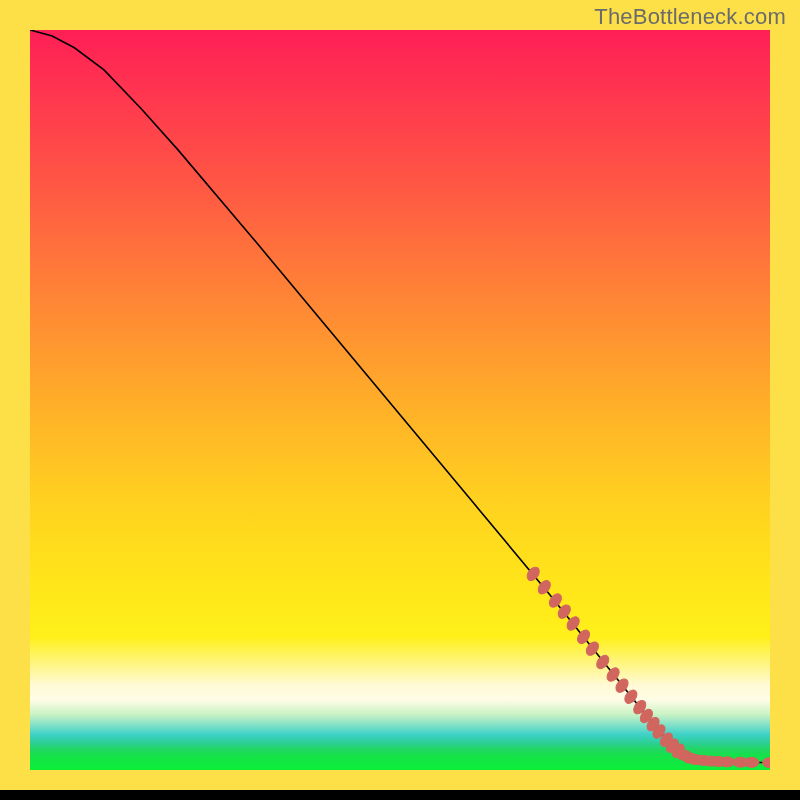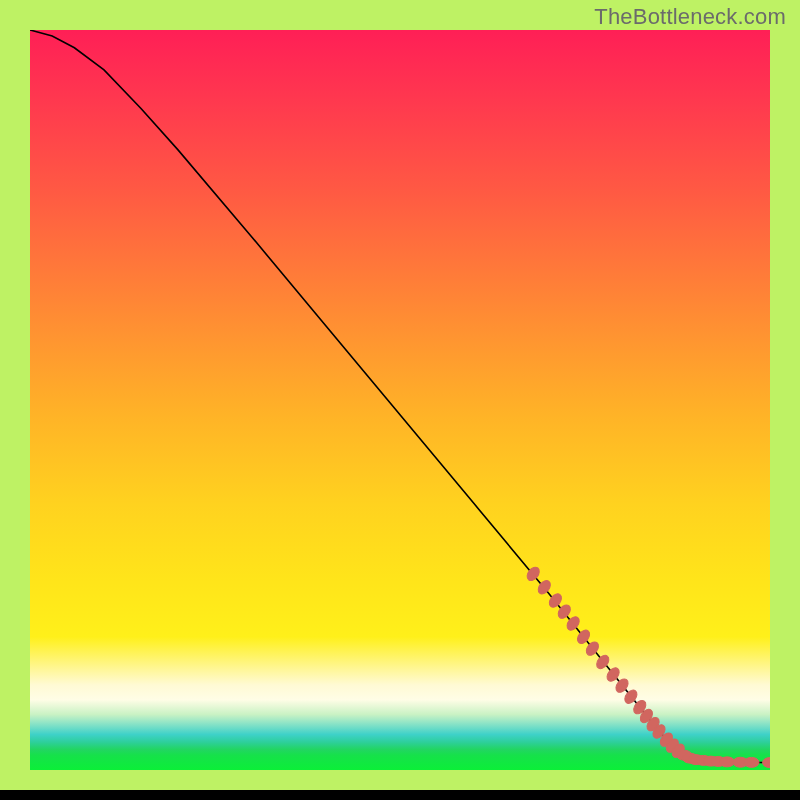--- a/index.html
+++ b/index.html
@@ -8,21 +8,21 @@
     width: 800px;
     height: 800px;
     background: #000;
     overflow: hidden;
     font-family: Arial, Helvetica, sans-serif;
   }
   .frame {
     position: relative;
     width: 800px;
     height: 790px;
-    background: #bef264;
+    background: #fde047;
   }
   .watermark {
     position: absolute;
     top: 4px;
     right: 14px;
     color: #6b6b6b;
     font-size: 22px;
     font-weight: 500;
     letter-spacing: 0.2px;
     z-index: 50;

